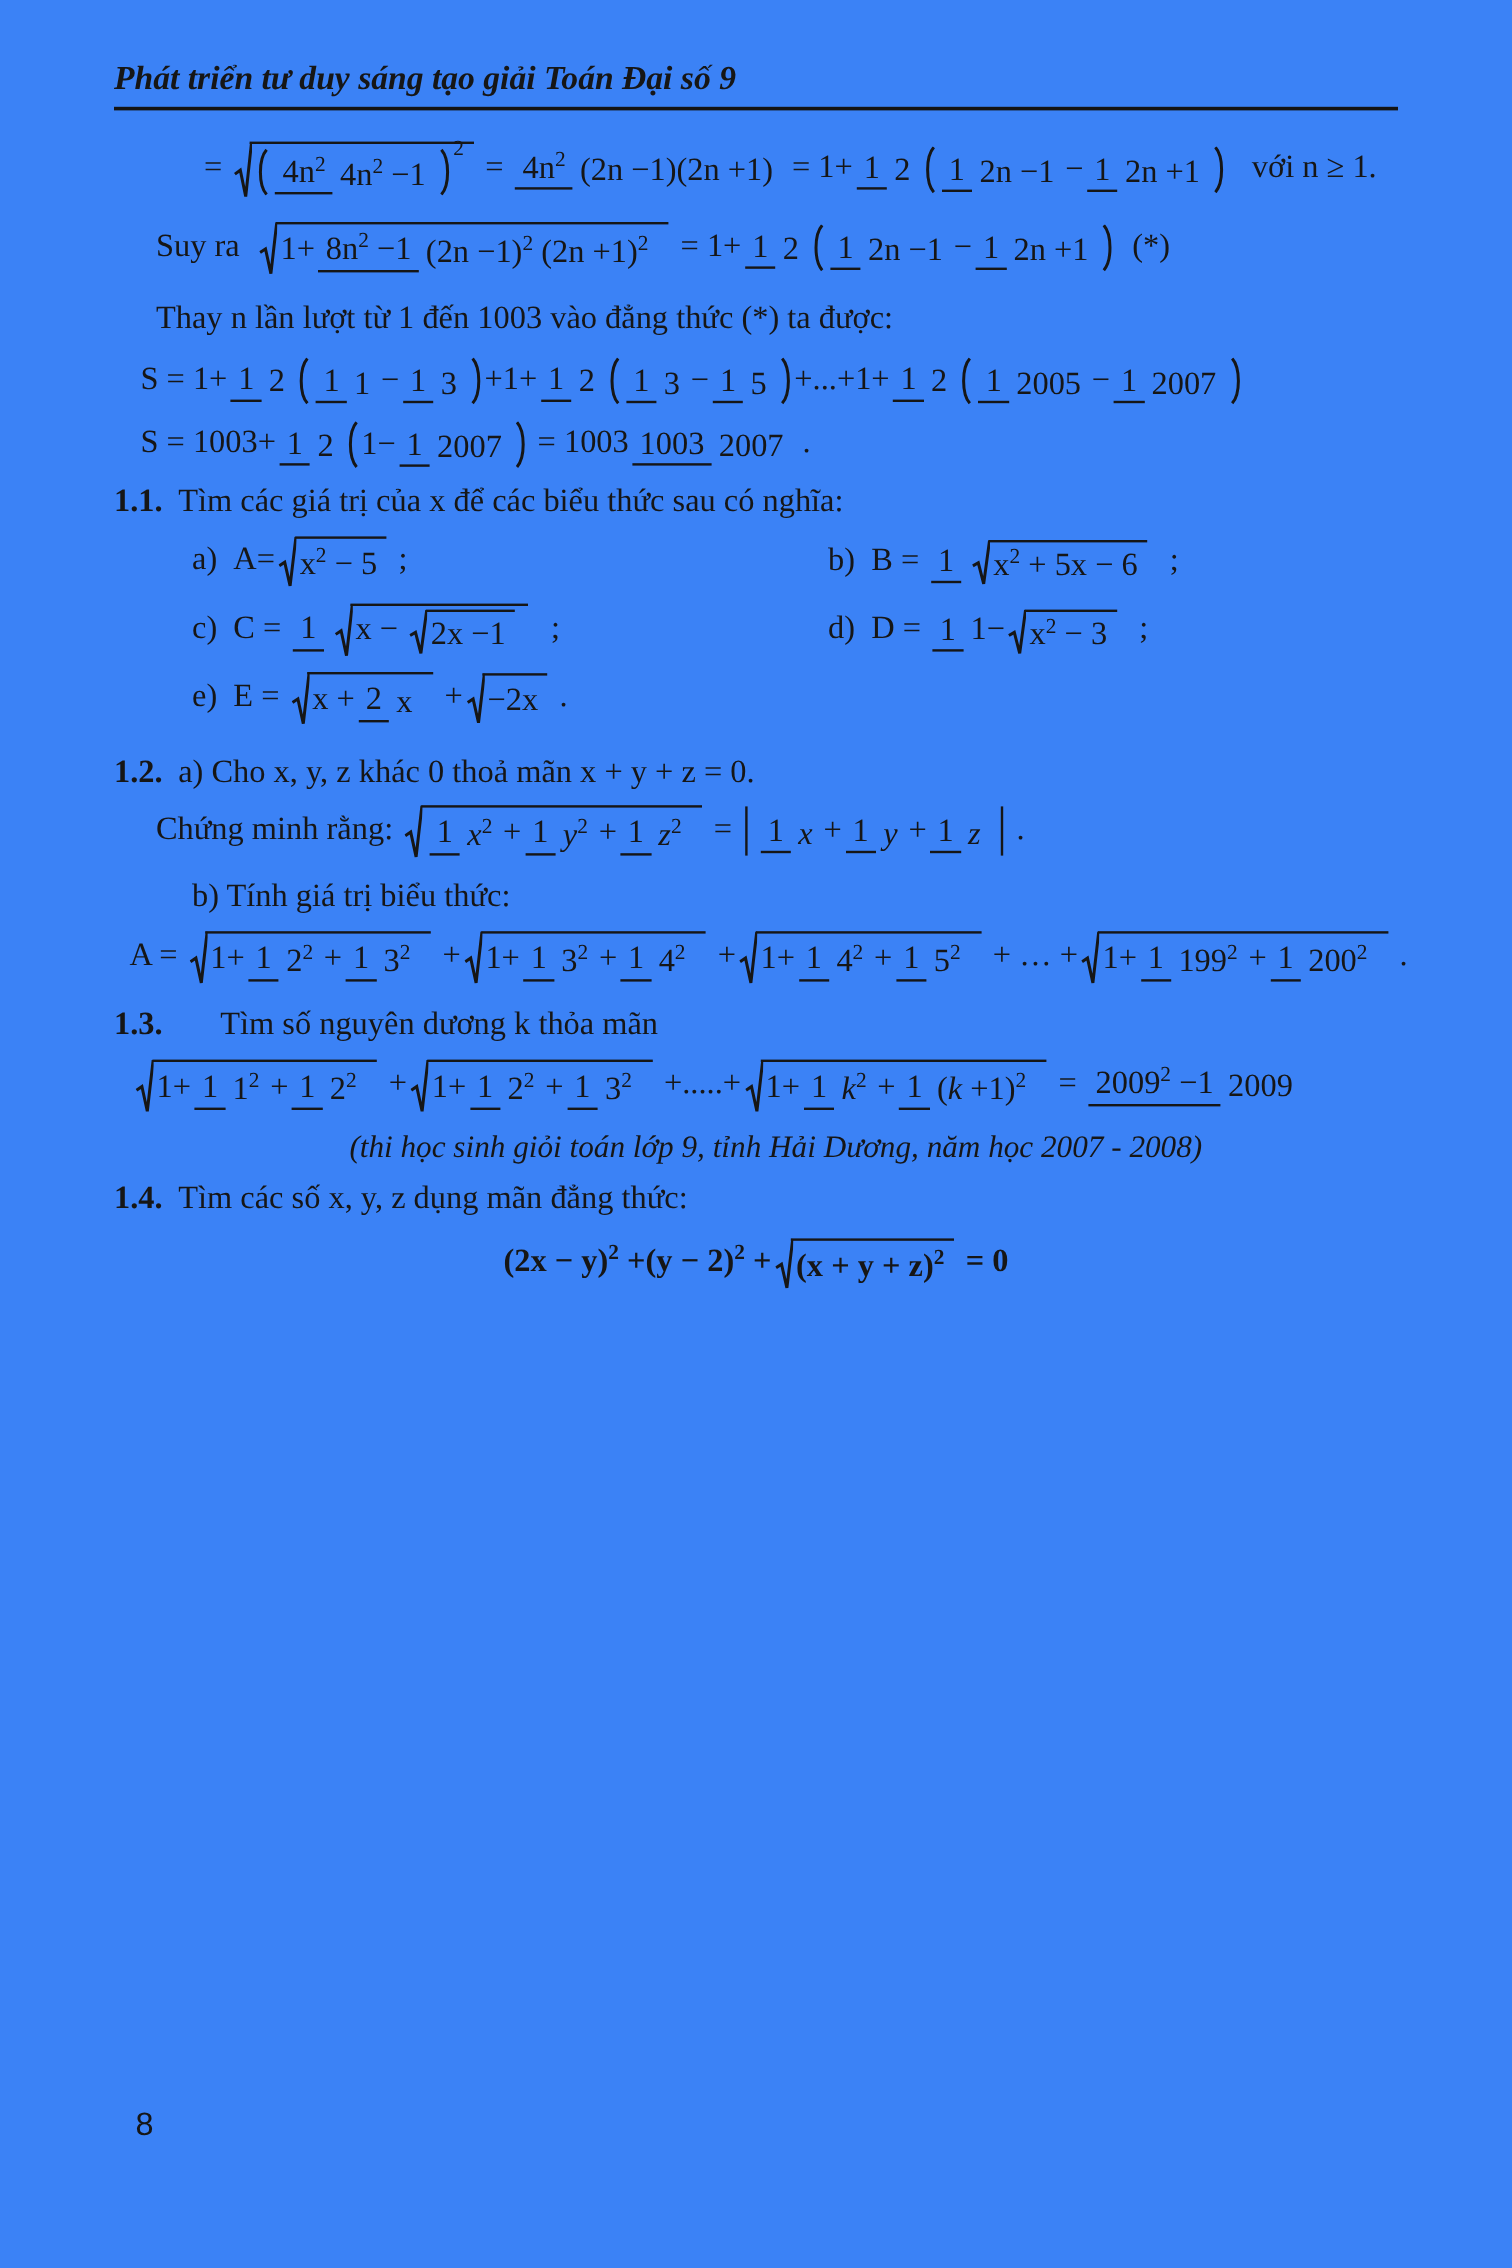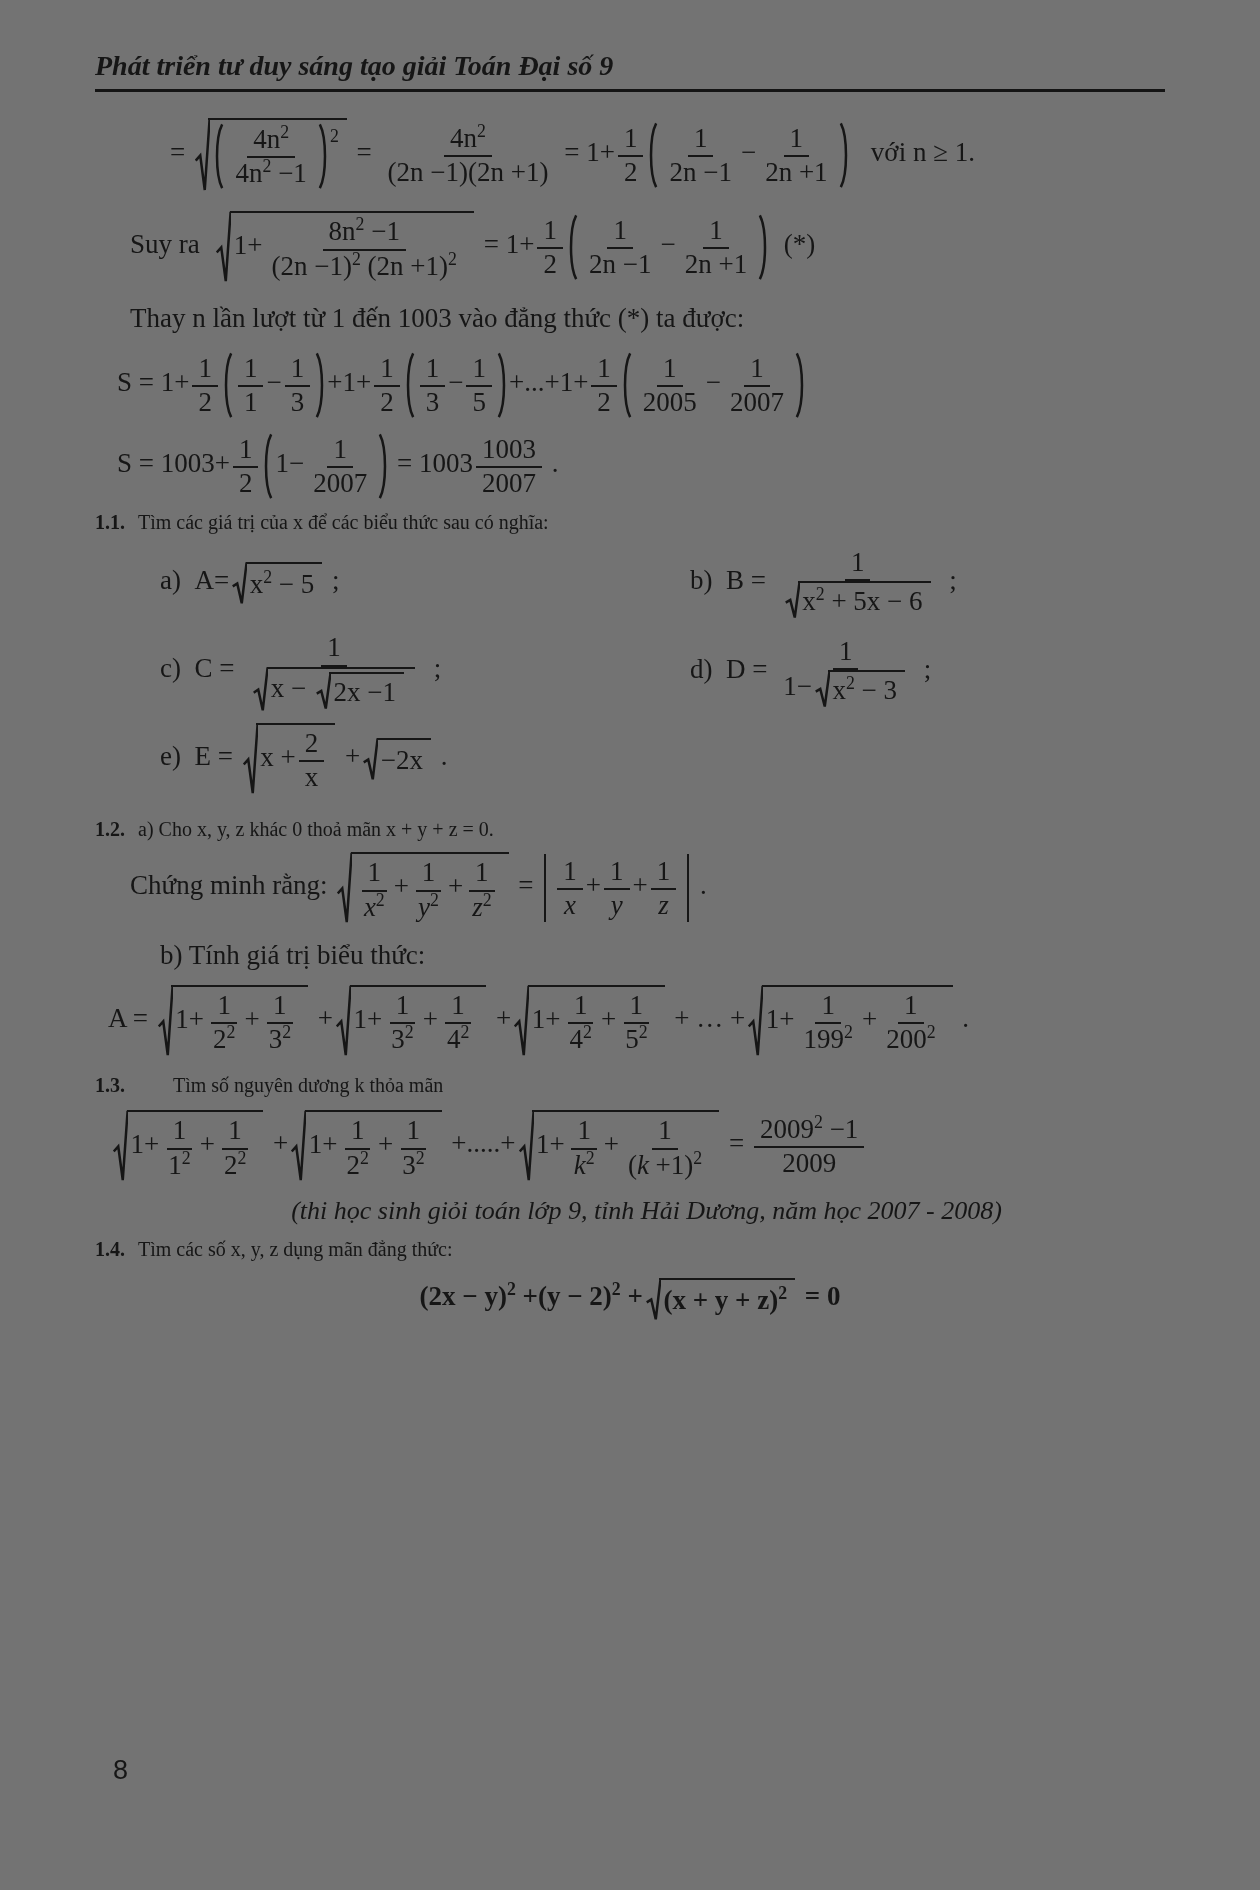--- a/index.html
+++ b/index.html
@@ -1,44 +1,44 @@
 <!DOCTYPE html>
 <html><head>
 <meta charset="utf-8">
 <style>
   html,body{margin:0;padding:0;background:#e8e8e8;}
   .page{
     position:relative;
     width:1260px;height:1890px;
-    background:#737373;
+    background:#3b82f6;
     margin:0 auto;
     box-sizing:border-box;
     padding:50px 95px 0 95px;
     overflow:hidden;
     color:#161616;
     font-family:"Liberation Serif","DejaVu Serif",serif;
   }
   .page-header{
     border-bottom:3px solid #141414;
     padding-bottom:7px;
   }
   .running-title{
     font-size:28px;font-weight:bold;font-style:italic;
     letter-spacing:0px;
   }
   .txt,.eq{font-size:27px;line-height:1.3;}
-  .prob{font-size:20px;line-height:1.3;}
+  .prob{font-size:27px;line-height:1.3;}
   .pnum{font-weight:bold;margin-right:13px;}
   .pnum.wgap{margin-right:48px;}
   .sec-heading{font-size:27px;font-weight:bold;margin:22px 0 0 3px;}
   .credit{font-size:26px;font-style:italic;text-align:center;}
   .pageno{position:absolute;left:113px;top:1755px;font-size:27px;font-family:"Liberation Sans","DejaVu Sans",sans-serif;}
 
   
-  .frac{display:inline-flex;flex-direction:column;align-items:center;vertical-align:middle;margin:0 3px;text-align:center;}
+  .frac{display:inline-flex;flex-direction:row;align-items:center;vertical-align:middle;margin:0 3px;text-align:center;}
   .num{display:block;border-bottom:2px solid currentColor;padding:0 6px 2px 6px;line-height:1.12;white-space:nowrap;}
   .den{display:block;padding:0 6px 0 6px;line-height:1.12;white-space:nowrap;}
   .sqrt{display:inline-flex;align-items:stretch;vertical-align:middle;margin:0 3px;}
   .rad{position:relative;width:15px;flex:none;margin-right:-1.5px;}
   .rad svg{position:absolute;inset:0;width:100%;height:100%;}
   .sbody{display:inline-block;border-top:2.4px solid currentColor;padding:3px 8px 2px 4px;white-space:nowrap;}
   .fence{display:inline-flex;align-items:stretch;vertical-align:middle;margin:0 1px;}
   .fsvg{position:relative;width:11px;flex:none;}
   .fsvg svg{position:absolute;inset:0;width:100%;height:100%;}
   .fbody{display:inline-block;padding:1px 2px;white-space:nowrap;}

